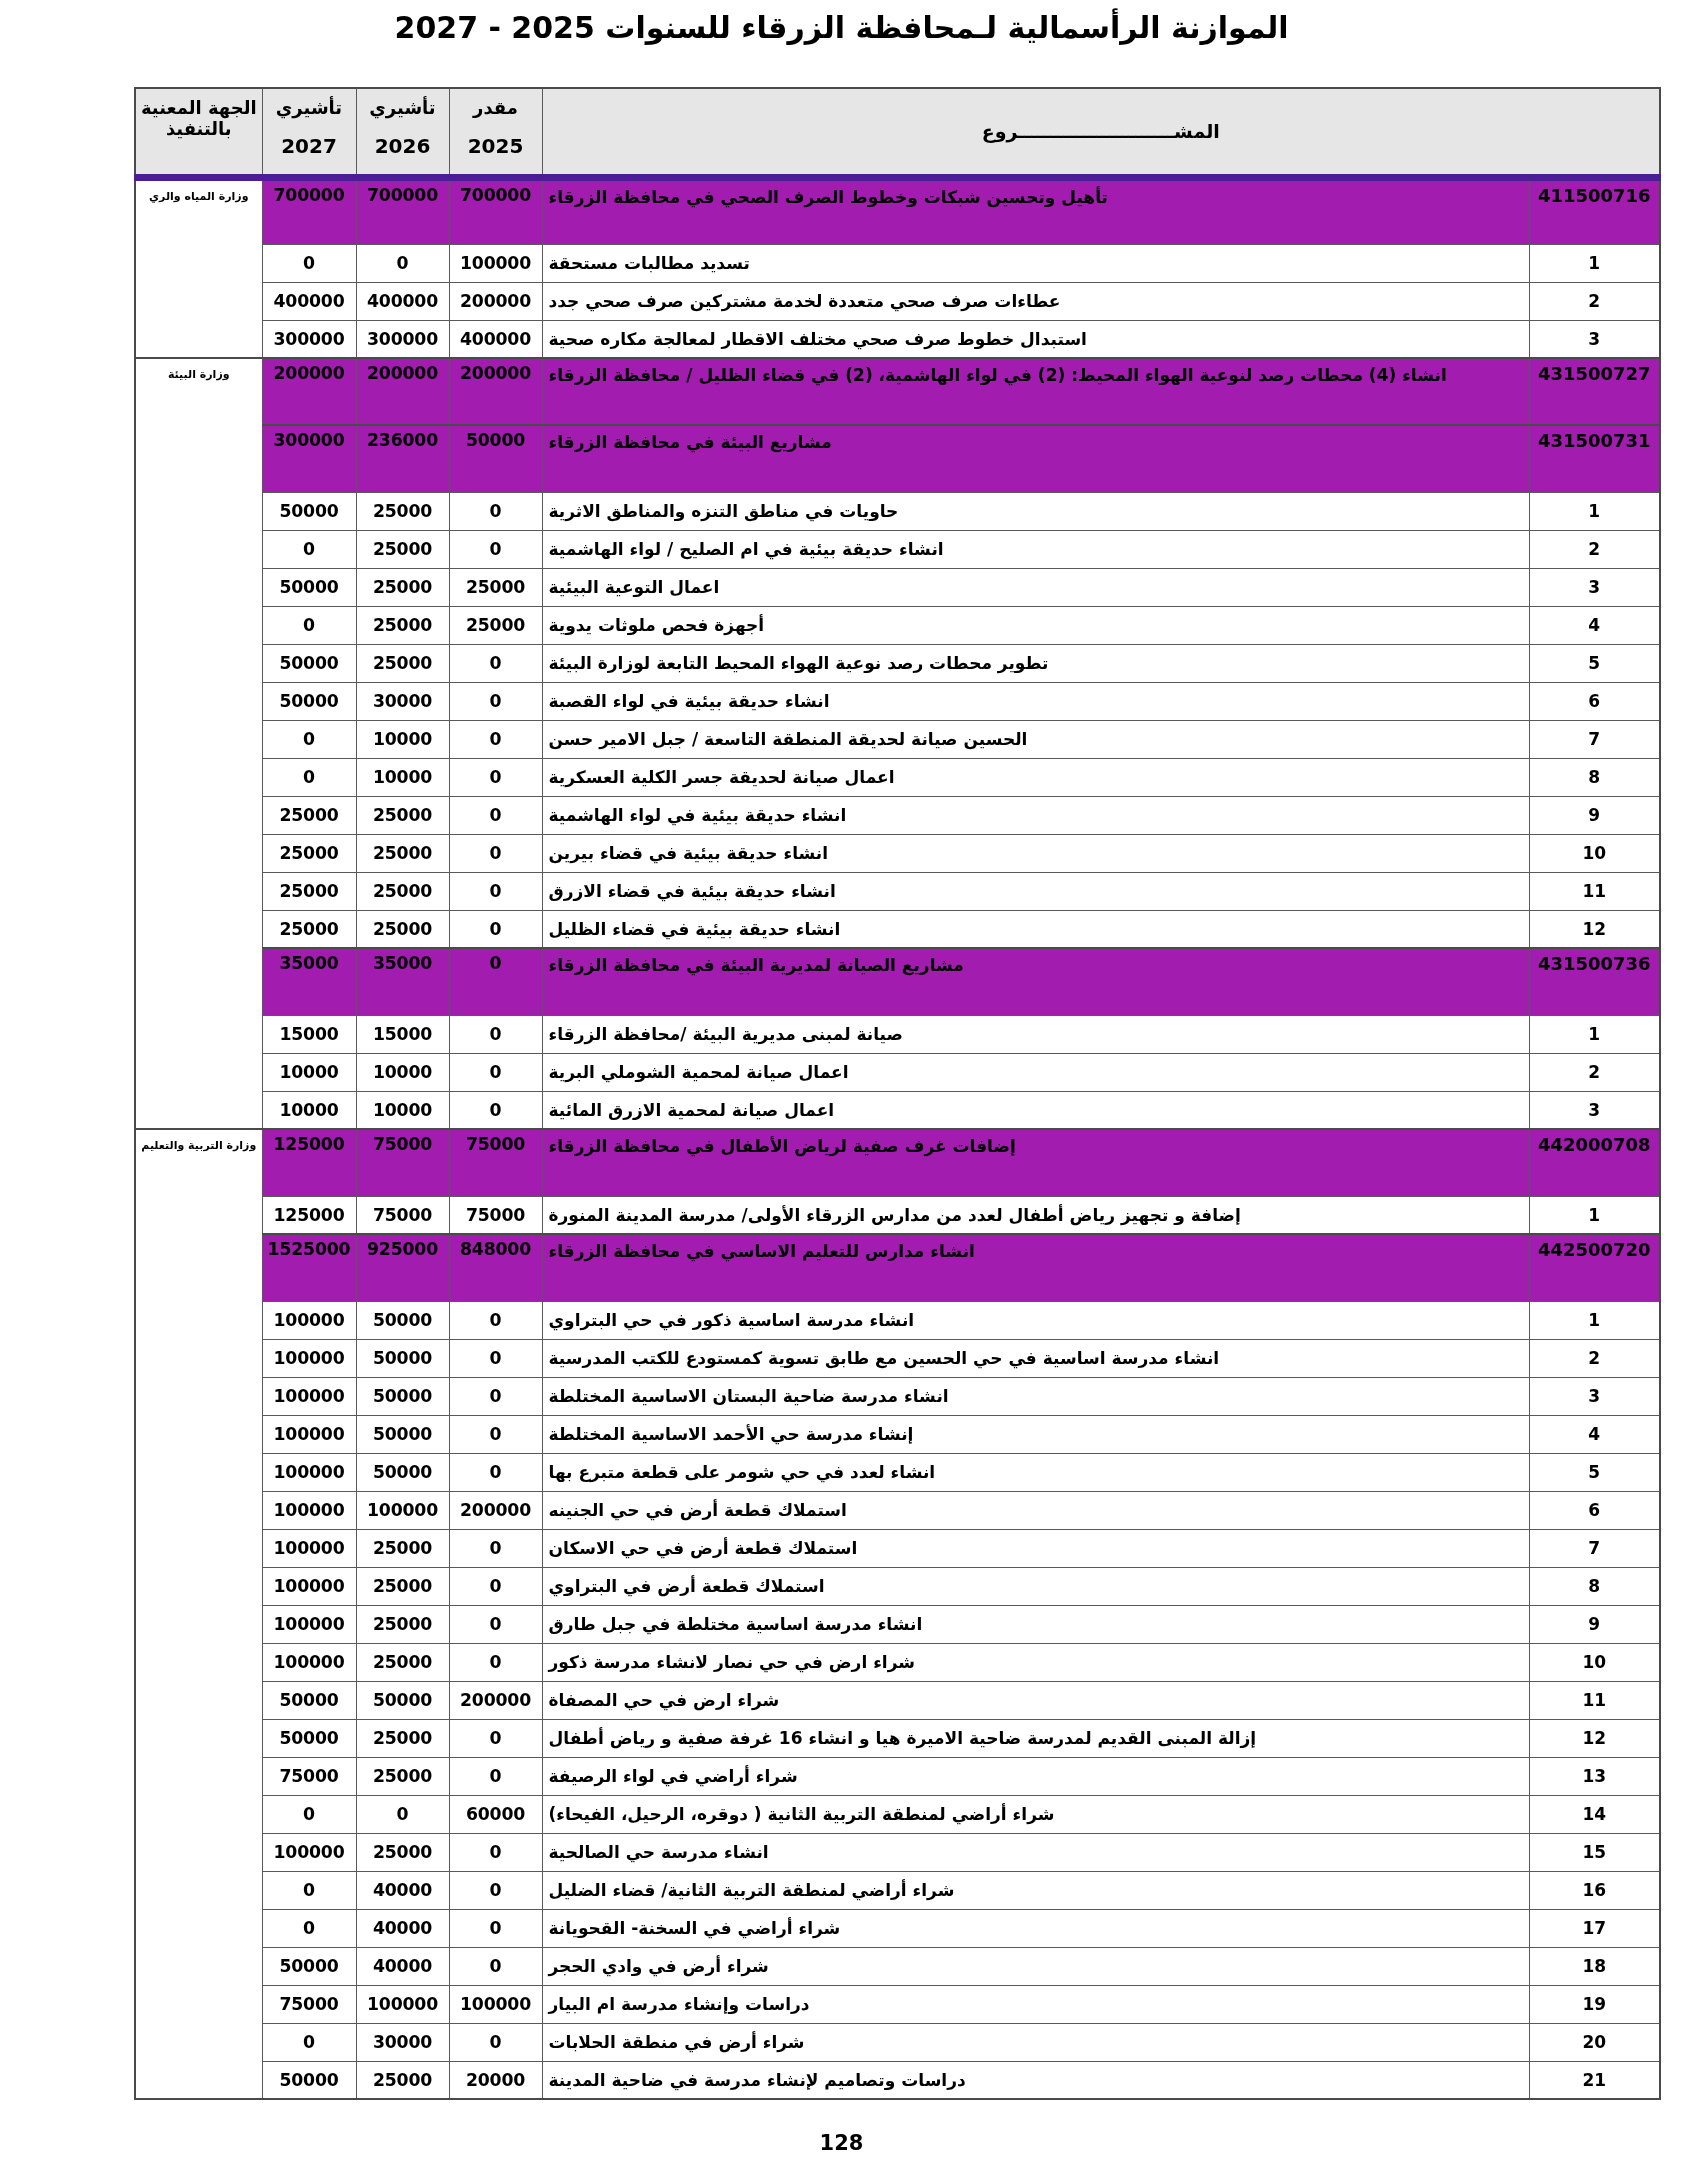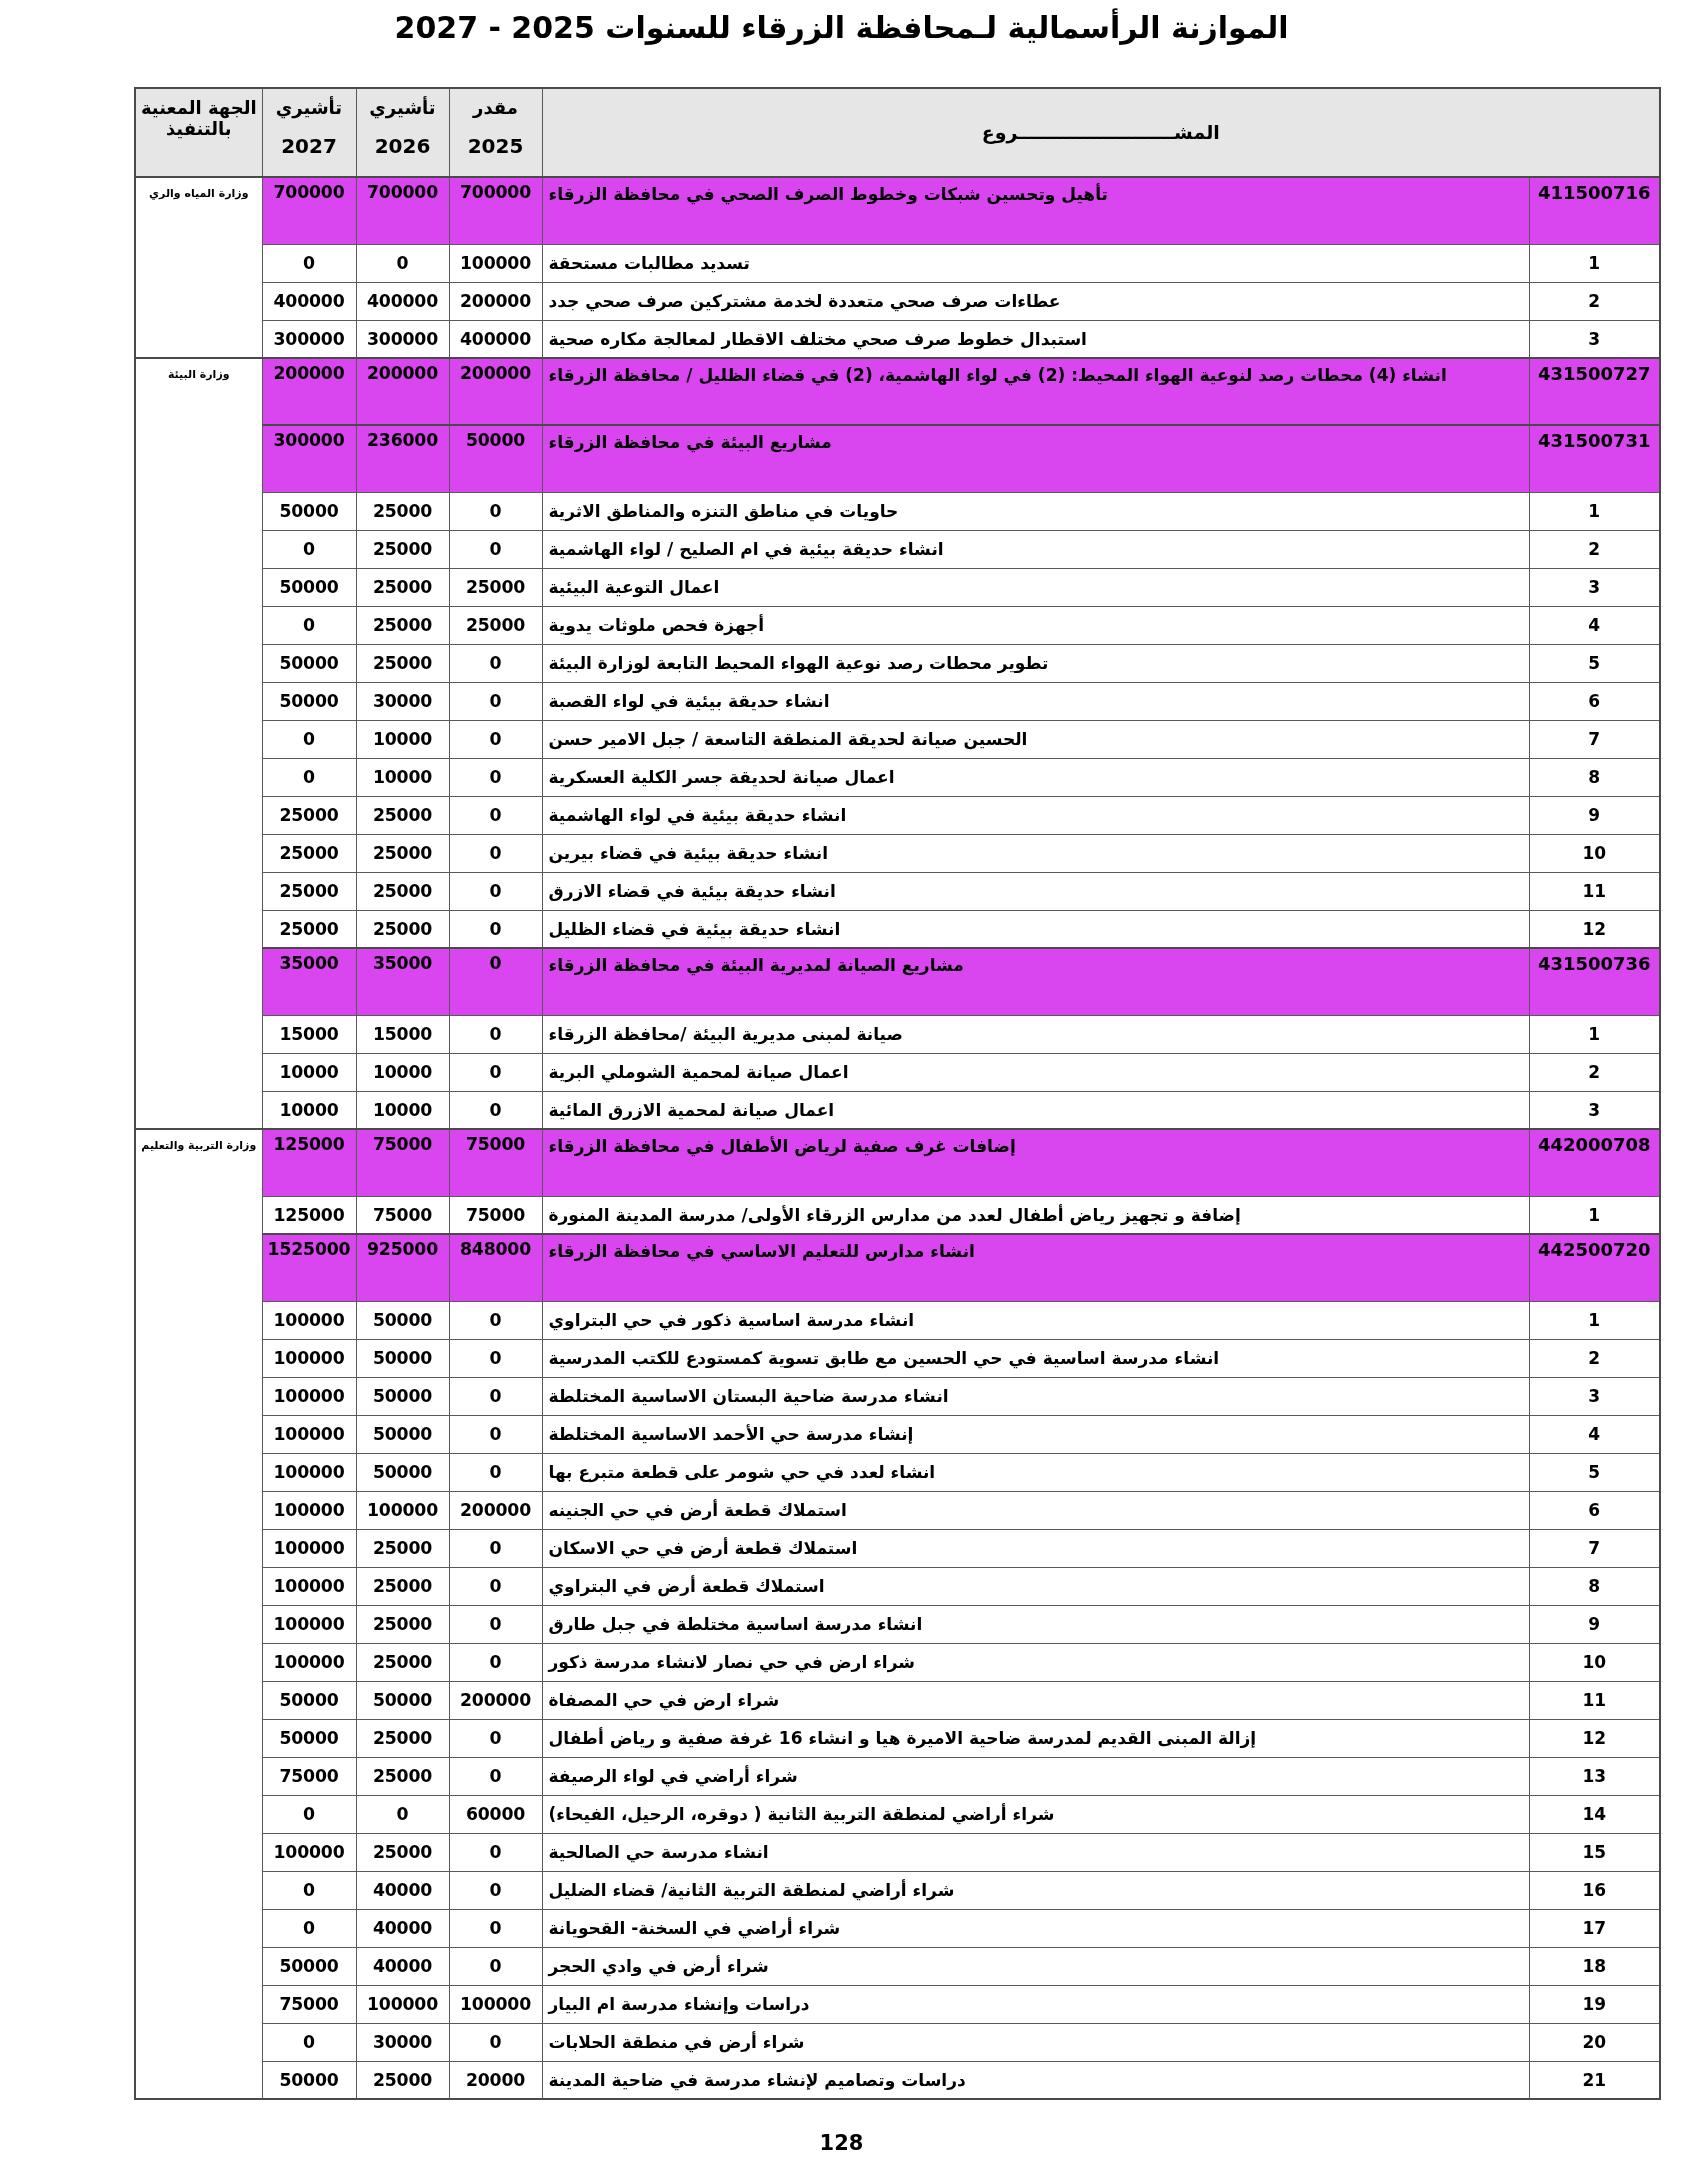--- a/index.html
+++ b/index.html
@@ -18,27 +18,27 @@
   }
   col.c-num{width:131px;}
   col.c-desc{width:987px;}
   col.c-val{width:93px;}
   col.c-val2{width:94px;}
   col.c-ent{width:127px;}
   th,td{border:1px solid #595959;overflow:hidden;}
   thead tr{height:89px;}
   thead th{
     background:#e6e6e6;vertical-align:top;padding-top:8px;
-    font-size:18px;font-weight:bold;border-bottom:1px solid #4c1d95;
+    font-size:18px;font-weight:bold;border-bottom:7px solid #4c1d95;
   }
   thead th.proj-head{vertical-align:middle;padding-top:0;font-size:19px;}
   thead th .yr{margin-top:16px;font-size:20px;}
   tr.sub{height:38px;}
   tr.project{height:67px;}
-  tr.project td{background:#d946ef;vertical-align:top;border-top:2px solid #4a4a4a;}
+  tr.project td{background:#a21caf;vertical-align:top;border-top:2px solid #4a4a4a;}
   tr.sub td{vertical-align:middle;background:#ffffff;}
   td.cell-num{text-align:center;font-size:18px;padding:4px 2px 0 2px;}
   tr.sub td.cell-num{padding:0 2px;font-size:17px;}
   td.cell-desc{text-align:left;font-size:17px;padding:3px 8px 0 6px;line-height:1.55;}
   tr.sub td.cell-desc{padding:0 8px 0 6px;}
   td.cell-val{text-align:center;font-size:17.3px;padding:4px 1px 0 1px;letter-spacing:-0.2px;}
   tr.sub td.cell-val{padding:0 1px;}
   td.cell-entity{
     background:#ffffff !important;vertical-align:top;text-align:center;
     font-size:11px;padding-top:8px;line-height:1.4;

